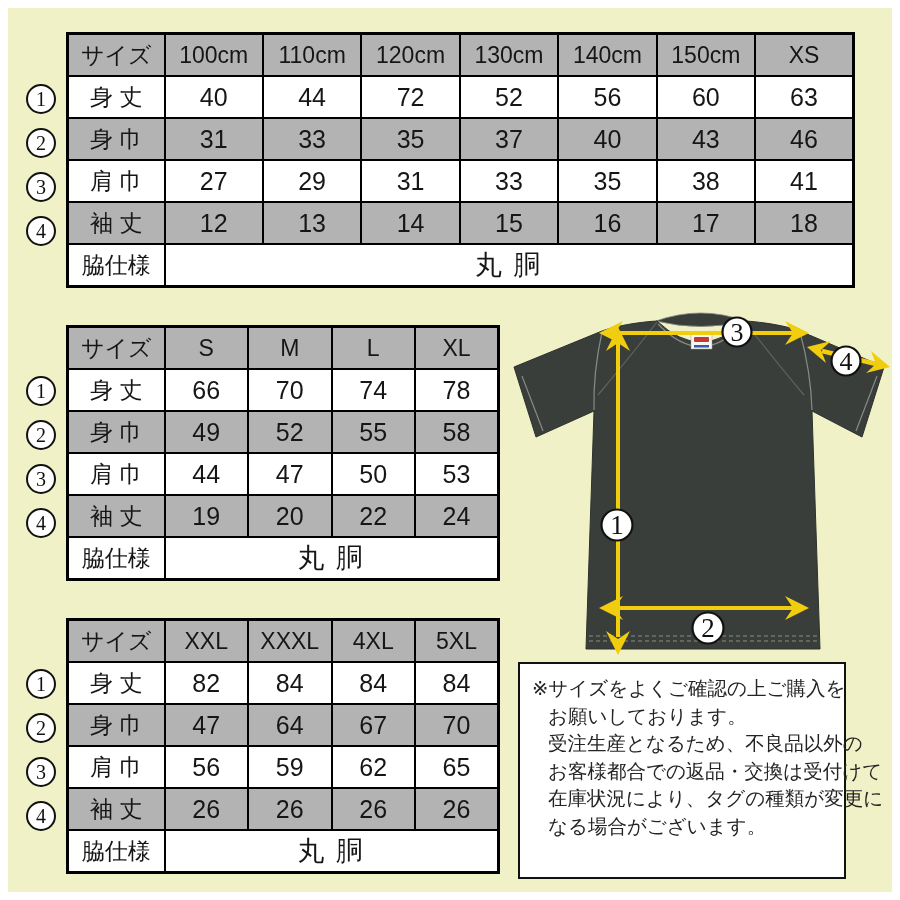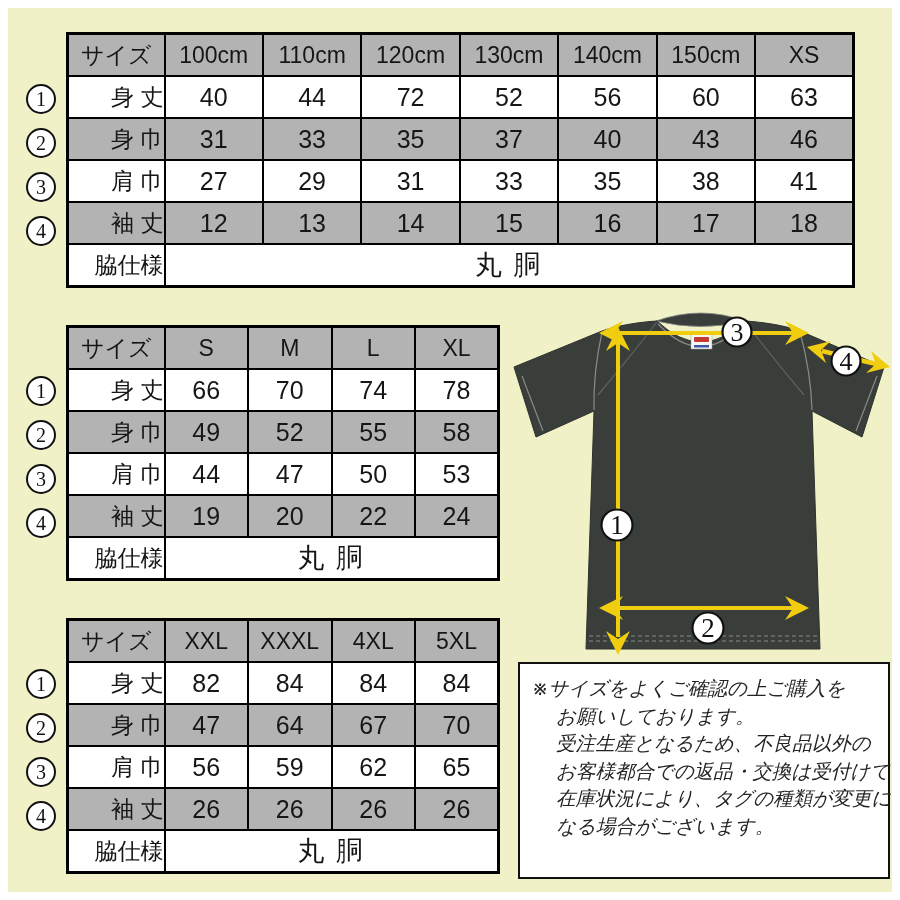--- a/index.html
+++ b/index.html
@@ -8,39 +8,39 @@
           font-family:"Liberation Sans","DejaVu Sans",sans-serif;padding-left:16px;}
   .stage{position:absolute;left:8px;top:8px;width:884px;height:884px;background:#f0f1c6;}
 
   
   table.sizes{position:absolute;border-collapse:collapse;table-layout:fixed;background:#ffffff;
               color:#161616;text-align:center;border:3px solid #000;}
   table.sizes th,table.sizes td{border:2px solid #000;height:40px;padding:0;font-weight:normal;
               overflow:hidden;white-space:nowrap;}
   table.sizes th{font-size:23px;}
   table.sizes td{font-size:25px;}
-  table.sizes .lab{font-size:23px;text-align:right;}
+  table.sizes .lab{font-size:23px;}
   table.sizes tr.gray th,table.sizes tr.gray td{background:#b3b3b3;}
   table.sizes td.spec{font-size:27px;letter-spacing:2px;}
   .t1{left:66px;top:32px;width:789px;}
   .t2{left:66px;top:325px;width:434px;}
   .t3{left:66px;top:618px;width:434px;}
   col.labcol{width:97px;}
 
   
   .marker{position:absolute;width:26px;height:26px;border:2px solid #111;border-radius:50%;
           background:#fff;text-align:center;line-height:26px;
           font-family:"Liberation Serif","DejaVu Serif",serif;font-size:20px;color:#111;}
 
   
-  .note{position:absolute;left:518px;top:662px;width:372px;height:217px;background:#ffffff;
+  .note{position:absolute;left:518px;top:662px;width:328px;height:217px;background:#ffffff;
         border:2px solid #111;box-sizing:border-box;padding:11px 4px 6px 12px;
-        font-size:19.5px;color:#242424;font-style:italic;}
+        font-size:19.5px;color:#242424;}
   .note .line{line-height:27.5px;white-space:nowrap;}
-  .note .line.indent{margin-left:24px;}
+  .note .line.indent{margin-left:16px;}
 
   
   .shirt{position:absolute;left:505px;top:303px;width:390px;height:360px;}
   .shirt text{font-family:"Liberation Serif","DejaVu Serif",serif;}
 </style>
 </head>
 <body>
 
 <div class="canvas">
   <div class="stage"></div>

